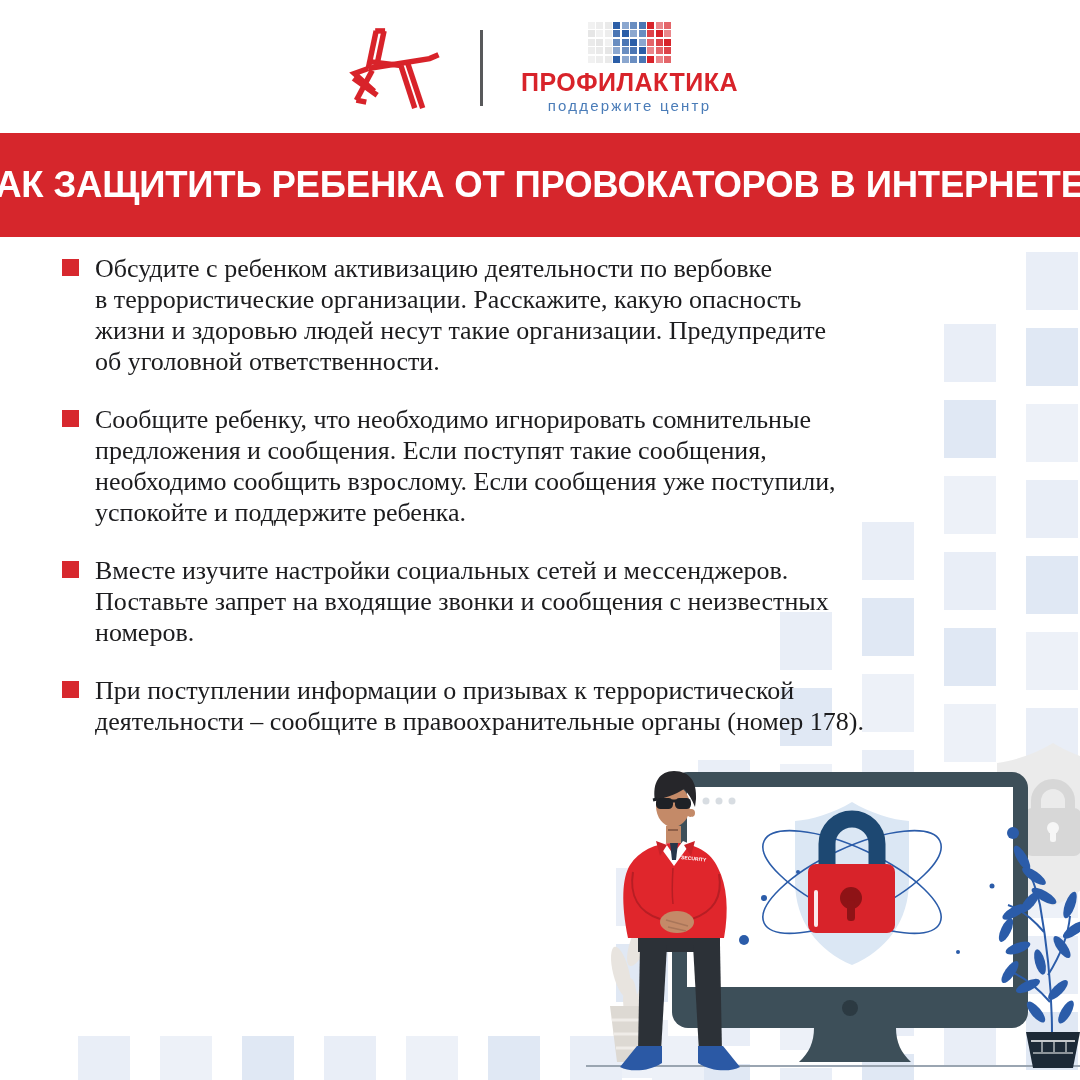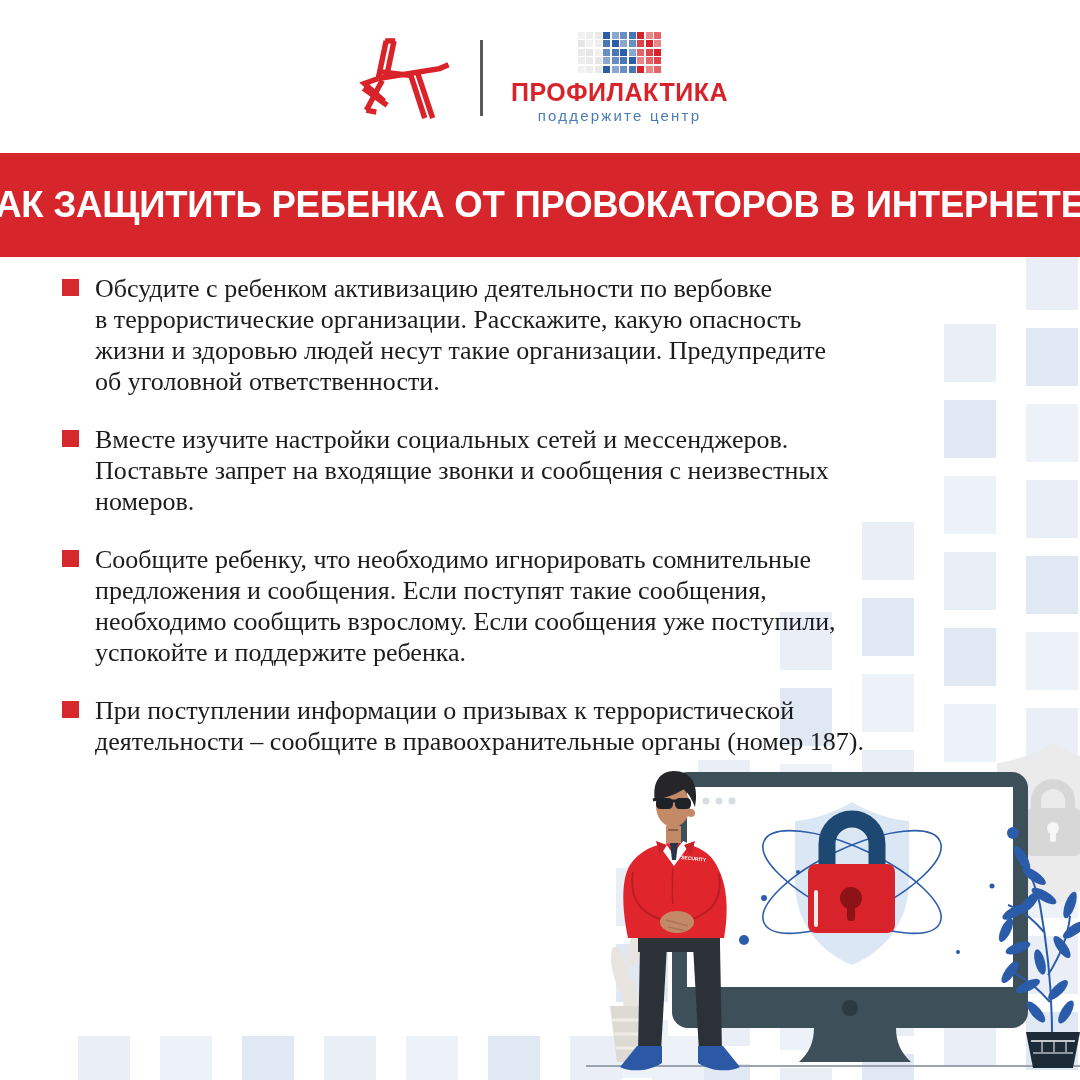--- a/index.html
+++ b/index.html
@@ -2,22 +2,22 @@
 <html><head>
 <meta charset="utf-8">
 <style>
   html,body{margin:0;padding:0;background:#888;}
   .page{position:relative;width:1080px;height:1080px;margin:0 auto;background:#ffffff;
         overflow:hidden;font-family:"Liberation Sans",sans-serif;}
   
   #mosaic{position:absolute;inset:0;z-index:0;}
   .msq{position:absolute;}
   
-  .header{position:relative;z-index:2;height:153px;display:flex;align-items:center;
-          justify-content:center;gap:28px;background:#fff;}
+  .header{position:relative;z-index:2;height:133px;display:flex;align-items:center;
+          justify-content:center;gap:38px;background:#fff;}
   .partner-logo{width:100px;height:94px;margin-top:4px;}
   .logo-divider{width:3px;height:76px;background:#58595b;margin-top:2px;}
   .brand{display:flex;flex-direction:column;align-items:center;margin-top:2px;}
   #logoGrid{display:grid;grid-template-columns:repeat(10,7px);grid-auto-rows:7px;gap:1.5px;
             margin-bottom:6px;}
   .brand-name{font-size:25px;font-weight:700;color:#d8232a;letter-spacing:.5px;line-height:26px;}
   .brand-sub{font-size:15px;color:#4a7cb8;letter-spacing:2.2px;margin-top:2px;}
   
   .banner{position:relative;z-index:2;height:104px;background:#d6262c;display:flex;
           align-items:center;justify-content:center;}
@@ -181,35 +181,35 @@
   <div class="bullets">
     <div class="bullet">
       <span class="sq"></span>
       <p>Обсудите с ребенком активизацию деятельности по вербовке
 в террористические организации. Расскажите, какую опасность
 жизни и здоровью людей несут такие организации. Предупредите
 об уголовной ответственности.</p>
     </div>
     <div class="bullet">
       <span class="sq"></span>
-      <p>Вместе изучите настройки социальных сетей и мессенджеров.
-Поставьте запрет на входящие звонки и сообщения с неизвестных
-номеров.</p>
-    </div>
-    <div class="bullet">
-      <span class="sq"></span>
       <p>Сообщите ребенку, что необходимо игнорировать сомнительные
 предложения и сообщения. Если поступят такие сообщения,
 необходимо сообщить взрослому. Если сообщения уже поступили,
 успокойте и поддержите ребенка.</p>
     </div>
     <div class="bullet">
       <span class="sq"></span>
+      <p>Вместе изучите настройки социальных сетей и мессенджеров.
+Поставьте запрет на входящие звонки и сообщения с неизвестных
+номеров.</p>
+    </div>
+    <div class="bullet">
+      <span class="sq"></span>
       <p>При поступлении информации о призывах к террористической
-деятельности – сообщите в правоохранительные органы (номер 187).</p>
+деятельности – сообщите в правоохранительные органы (номер 178).</p>
     </div>
   </div>
 
   <svg class="illu" viewBox="0 0 1080 1080">
 
     <g>
       <path d="M1053 743 C1035 754 1014 761 997 763 L997 830 C997 868 1021 894 1053 906
                C1085 894 1109 868 1109 830 L1109 763 C1092 761 1071 754 1053 743 Z" fill="#ebebeb"></path>
       <path d="M1036 810 v-9 a17 17 0 0 1 34 0 v9" fill="none" stroke="#d7d7d7" stroke-width="10"></path>
       <rect x="1025" y="808" width="56" height="48" rx="7" fill="#d7d7d7"></rect>

